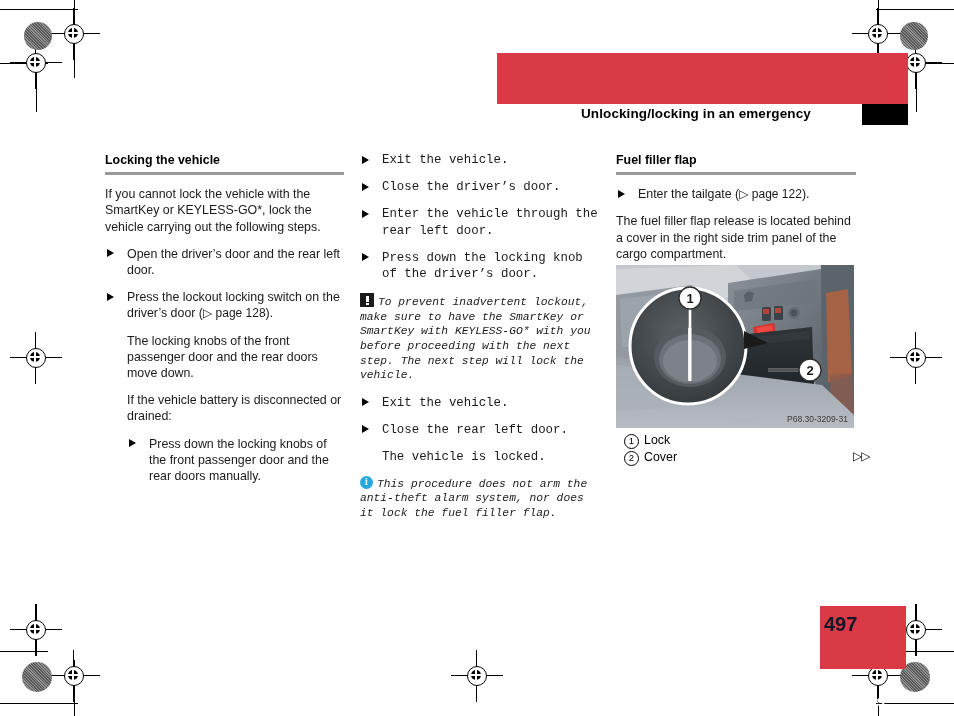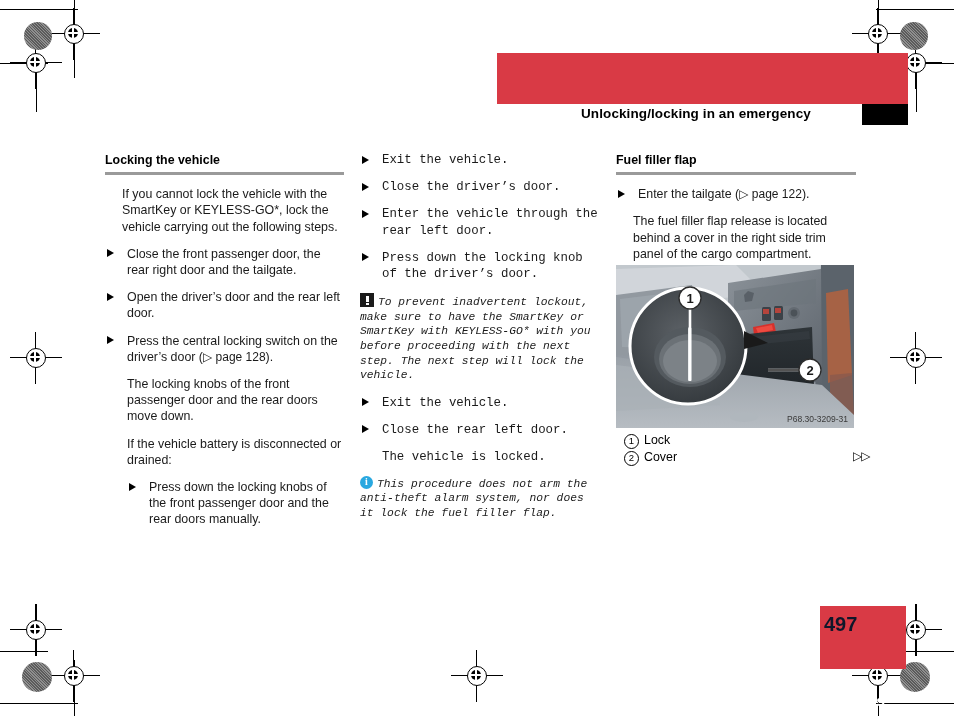--- a/index.html
+++ b/index.html
@@ -95,21 +95,21 @@
     font-weight: bold;
     color: #000;
     margin: 0 0 4px 0;
   }
   .rule {
     height: 3px;
     background: #9a9a9a;
     margin-bottom: 11px;
   }
   .para {
-    margin: 0 0 11px 17px;
+    margin: 0 0 11px 0;
   }
   .bullet {
     position: relative;
     padding-left: 22px;
     margin: 0 0 11px 0;
   }
   .bullet .tri {
     position: absolute;
     left: 2px;
     top: 3.5px;
@@ -362,33 +362,29 @@
 <div class="header-title">Practical hints</div>
 <div class="header-sub">Unlocking/locking in an emergency</div>
 <div class="header-blackbox"></div>
 
 <div class="col" id="col1">
   <div class="sec-head">Locking the vehicle</div>
   <div class="rule"></div>
 
   <p class="para">If you cannot lock the vehicle with the SmartKey or KEYLESS-GO*, lock the vehicle carrying out the following steps.</p>
 
-  <div class="bullet">
-    <span class="tri"></span>
-    <span>Close the front passenger door, the rear right door and the tailgate.</span>
-  </div>
 
   <div class="bullet">
     <span class="tri"></span>
     <span>Open the driver’s door and the rear left door.</span>
   </div>
 
   <div class="bullet">
     <span class="tri"></span>
-    <span>Press the central locking switch on the driver’s door (</span><span class="refmark">▷ page 128</span><span>).</span>
+    <span>Press the lockout locking switch on the driver’s door (</span><span class="refmark">▷ page 128</span><span>).</span>
   </div>
 
   <p class="indent">The locking knobs of the front passenger door and the rear doors move down.</p>
   <p class="indent">If the vehicle battery is disconnected or drained:</p>
 
   <div class="bullet sub">
     <span class="tri"></span>
     <span>Press down the locking knobs of the front passenger door and the rear doors manually.</span>
   </div>
 </div>

